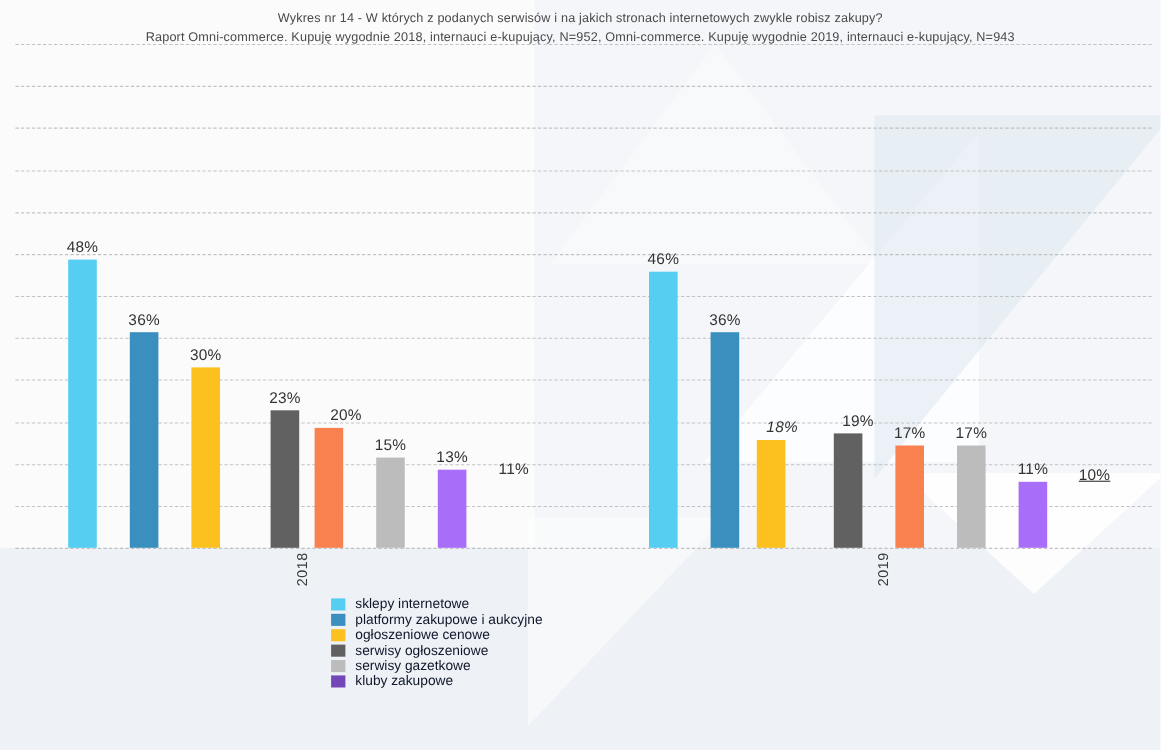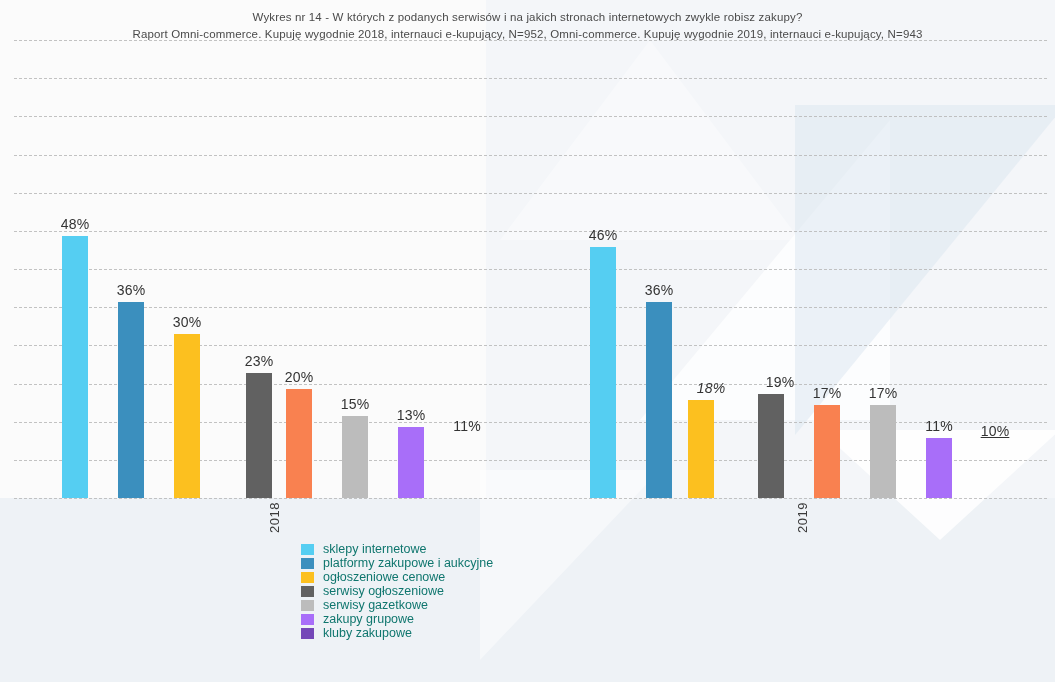--- a/index.html
+++ b/index.html
@@ -169,21 +169,21 @@
     margin-bottom: 0px;
   }
   .legend-swatch {
     width: 13px;
     height: 11px;
     flex: 0 0 13px;
     margin-right: 9px;
   }
   .legend-text {
     font-size: 12.5px;
-    color: #0f766e;
+    color: #0f172a;
     line-height: 14px;
     white-space: nowrap;
   }
 </style>
 </head>
 <body>
 
 <div id="chart-root">
 
   <div class="bg-layer">
@@ -227,21 +227,21 @@
         <div class="bar-label" style="bottom: 200.286px;">36%</div>
       </div>
       <div class="bar-wrap" style="left: 174px; width: 26px; height: 189.571px;">
         <div class="bar" title="porównywarki cenowe 2018: 30%" style="height: 163.571px; background: rgb(252, 192, 31);"></div>
         <div class="bar-label" style="bottom: 167.571px; margin-top: 27px;">30%</div>
       </div>
       <div class="bar-wrap" style="left: 230px; width: 26px; height: 151.405px; margin-left: 16px;">
         <div class="bar" title="serwisy ogłoszeniowe 2018: 23%" style="height: 125.405px; background: rgb(97, 97, 97);"></div>
         <div class="bar-label" style="bottom: 129.405px;">23%</div>
       </div>
-      <div class="bar-wrap" style="left: 286px; width: 26px; height: 135.048px;">
+      <div class="bar-wrap" style="left: 286px; width: 26px; height: 135.048px; padding-left: 31px;">
         <div class="bar" title="sklepy z aplikacjami mobilnymi (App Store, Google Play, Windows Phone Store) 2018: 20%" style="height: 109.048px; background: rgb(249, 129, 80);"></div>
         <div class="bar-label" style="bottom: 113.048px;">20%</div>
       </div>
       <div class="bar-wrap" style="left: 342px; width: 26px; height: 107.786px;">
         <div class="bar" title="serwisy gazetkowe 2018: 15%" style="height: 81.7857px; background: rgb(188, 188, 188);"></div>
         <div class="bar-label" style="bottom: 85.7857px;">15%</div>
       </div>
       <div class="bar-wrap" style="left: 398px; width: 26px; height: 96.881px;">
         <div class="bar" title="zakupy grupowe 2018: 13%" style="height: 70.881px; background: rgb(168, 110, 249);"></div>
         <div class="bar-label" style="bottom: 74.881px;">13%</div>
@@ -302,22 +302,18 @@
       </div>
       <div class="legend-item">
         <span class="legend-swatch" style="background: rgb(97, 97, 97);"></span>
         <span class="legend-text">serwisy ogłoszeniowe</span>
       </div>
       <div class="legend-item">
         <span class="legend-swatch" style="background: rgb(188, 188, 188);"></span>
         <span class="legend-text">serwisy gazetkowe</span>
       </div>
       <div class="legend-item">
-        <span class="legend-swatch" style="background: rgb(168, 110, 249);"></span>
-        <span class="legend-text">zakupy grupowe</span>
-      </div>
-      <div class="legend-item">
         <span class="legend-swatch" style="background: rgb(116, 71, 184);"></span>
         <span class="legend-text">kluby zakupowe</span>
       </div>
     </div>
 
 </div>
 
 </body></html>

